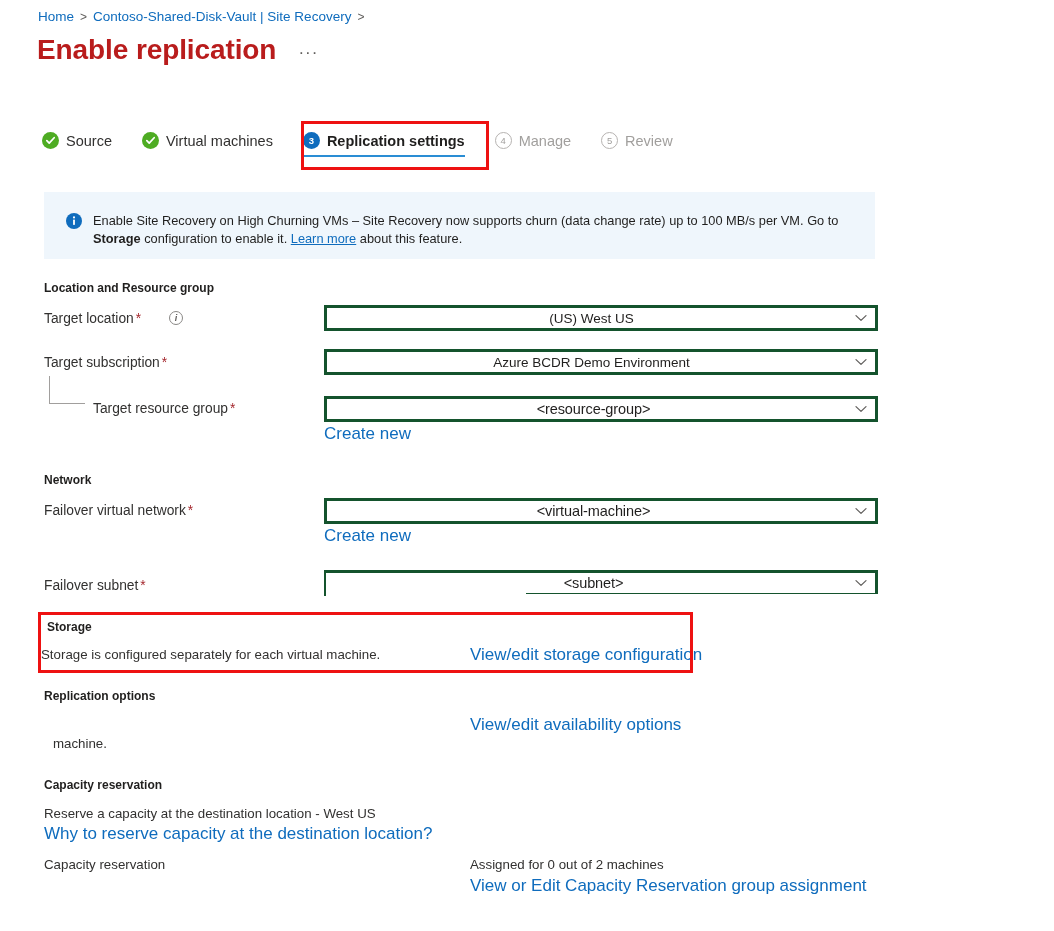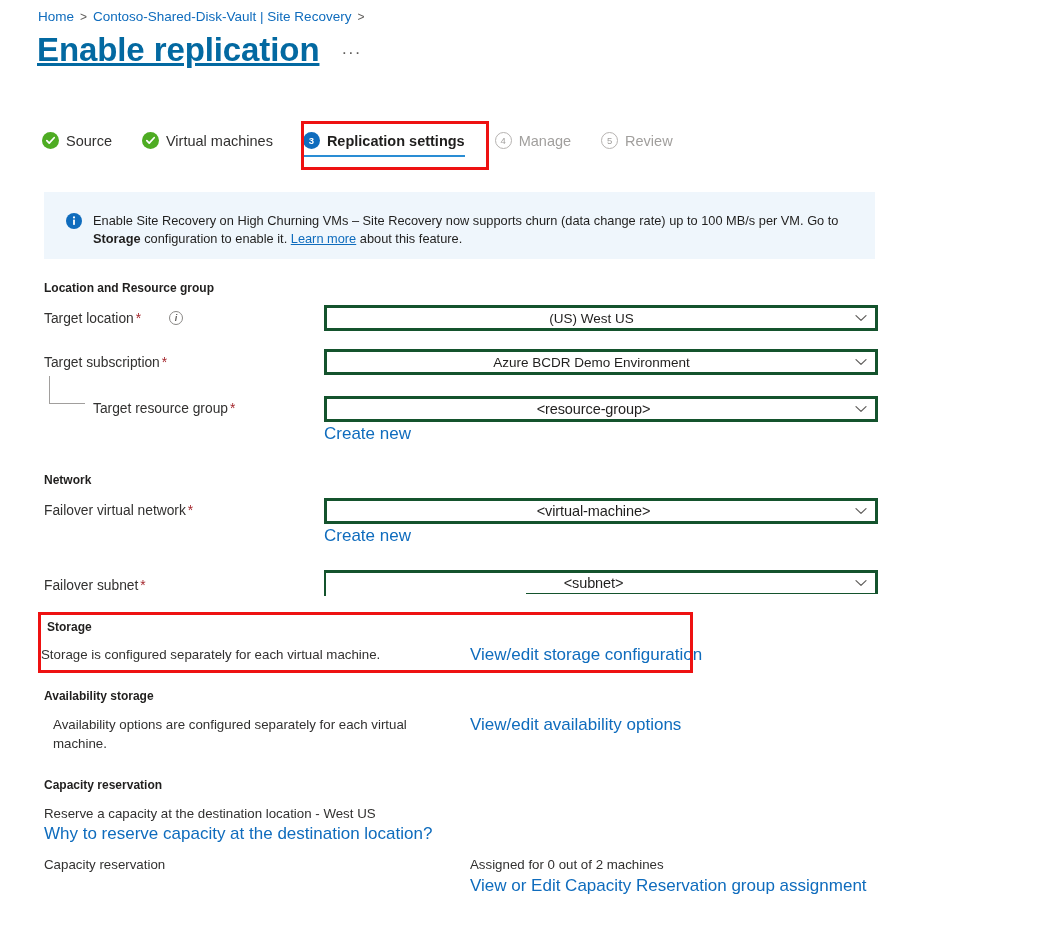--- a/index.html
+++ b/index.html
@@ -22,22 +22,22 @@
   }
   .crumb-link { color: #0f6cbd; cursor: pointer; }
   .crumb-sep { color: #605e5c; margin: 0 6px; font-size: 12px; }
 
   
   .title-row {
     position: absolute; left: 37px; top: 34px;
     display: flex; align-items: center; gap: 18px;
   }
   .page-title {
-    font-size: 33px; font-weight: 600; color: #0369a1;
-    letter-spacing: -0.1px; line-height: 32px; text-decoration: underline;
+    font-size: 28px; font-weight: 600; color: #b91c1c;
+    letter-spacing: -0.1px; line-height: 32px;
   }
   .ellipsis-btn {
     font-size: 17px; color: #605e5c; letter-spacing: 1px;
     cursor: pointer; padding: 2px 4px; line-height: 12px;
     margin-top: 6px;
   }
 
   
   .steps {
     position: absolute; left: 40px; top: 128px;
@@ -287,22 +287,22 @@
           </svg>
       </span>
     </div>
     <div class="redact" style="left:326px; top:573px; width:200px; height:21px;"></div>
     <div class="redact" style="left:326px; top:594px; width:555px; height:8px;"></div>
 
     <div class="section-head" style="left:47px; top:620px;">Storage</div>
     <div class="static-text" style="left:41px; top:645px;">Storage is configured separately for each virtual machine.</div>
     <div class="link" style="left:470px; top:645px;">View/edit storage configuration</div>
 
-    <div class="section-head" style="left:44px; top:689px;">Availability storage</div>
-    <div class="static-text" style="left:53px; top:715px; width:400px;"><span>Availability options are configured separately for each virtual</span><br><span>machine.</span></div>
+    <div class="section-head" style="left:44px; top:689px;">Replication options</div>
+    <div class="static-text" style="left:53px; top:715px; width:400px;"><br><span>machine.</span></div>
     <div class="link" style="left:470px; top:715px;">View/edit availability options</div>
 
     <div class="section-head" style="left:44px; top:778px;">Capacity reservation</div>
     <div class="static-text" style="left:44px; top:804px;">Reserve a capacity at the destination location - West US</div>
     <div class="link" style="left:44px; top:853px; top:824px;">Why to reserve capacity at the destination location?</div>
 
     <div class="static-text" style="left:44px; top:855px;">Capacity reservation</div>
     <div class="static-text" style="left:470px; top:855px;">Assigned for 0 out of 2 machines</div>
     <div class="link" style="left:470px; top:876px;">View or Edit Capacity Reservation group assignment</div>
 

